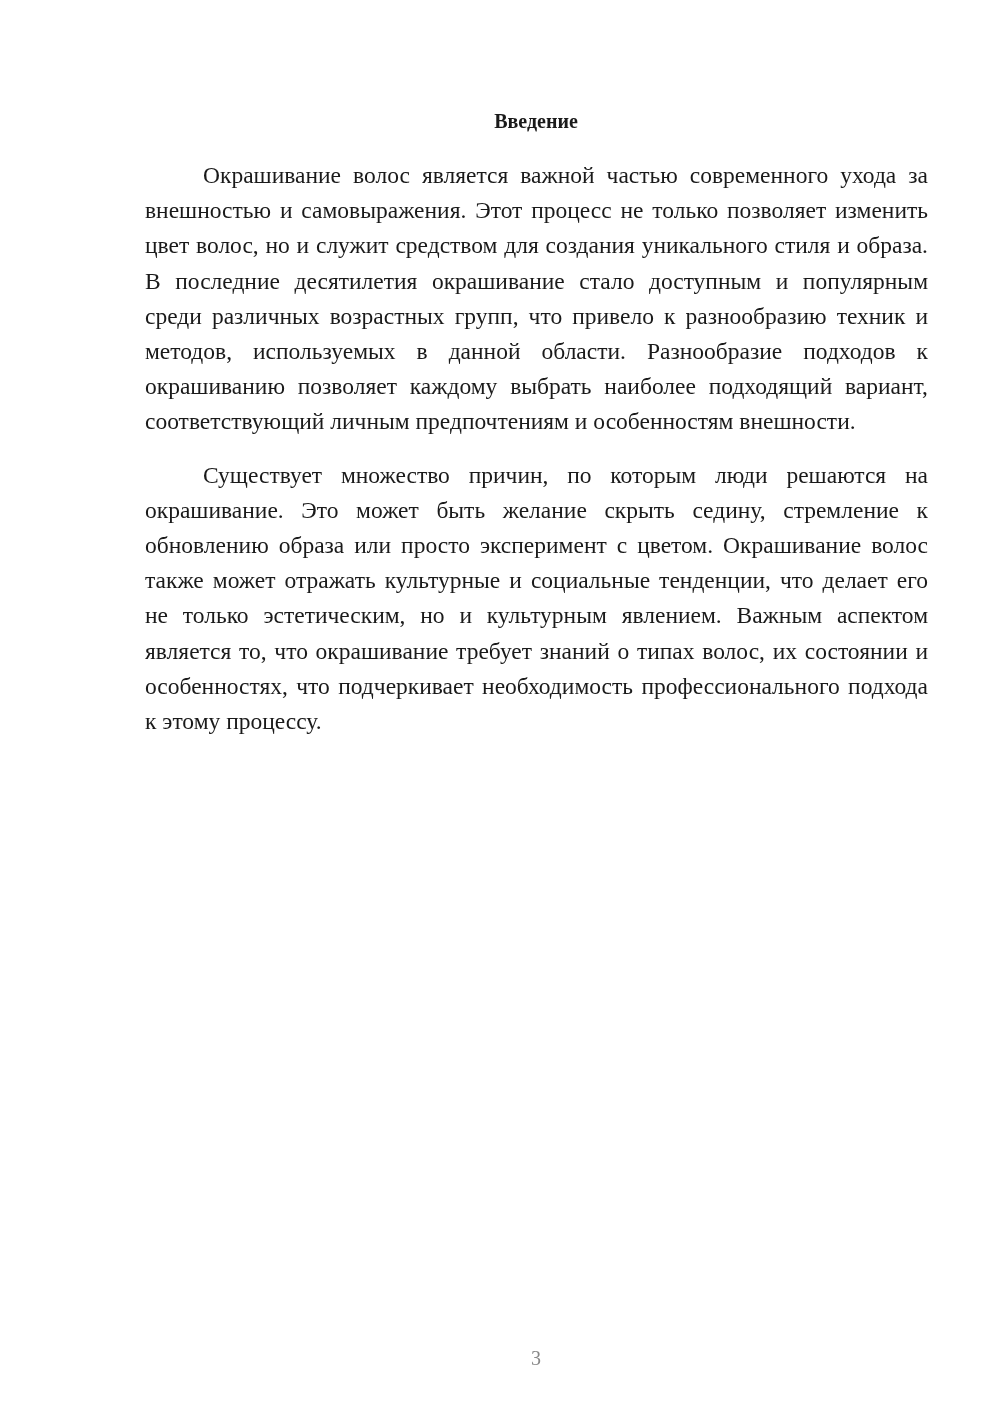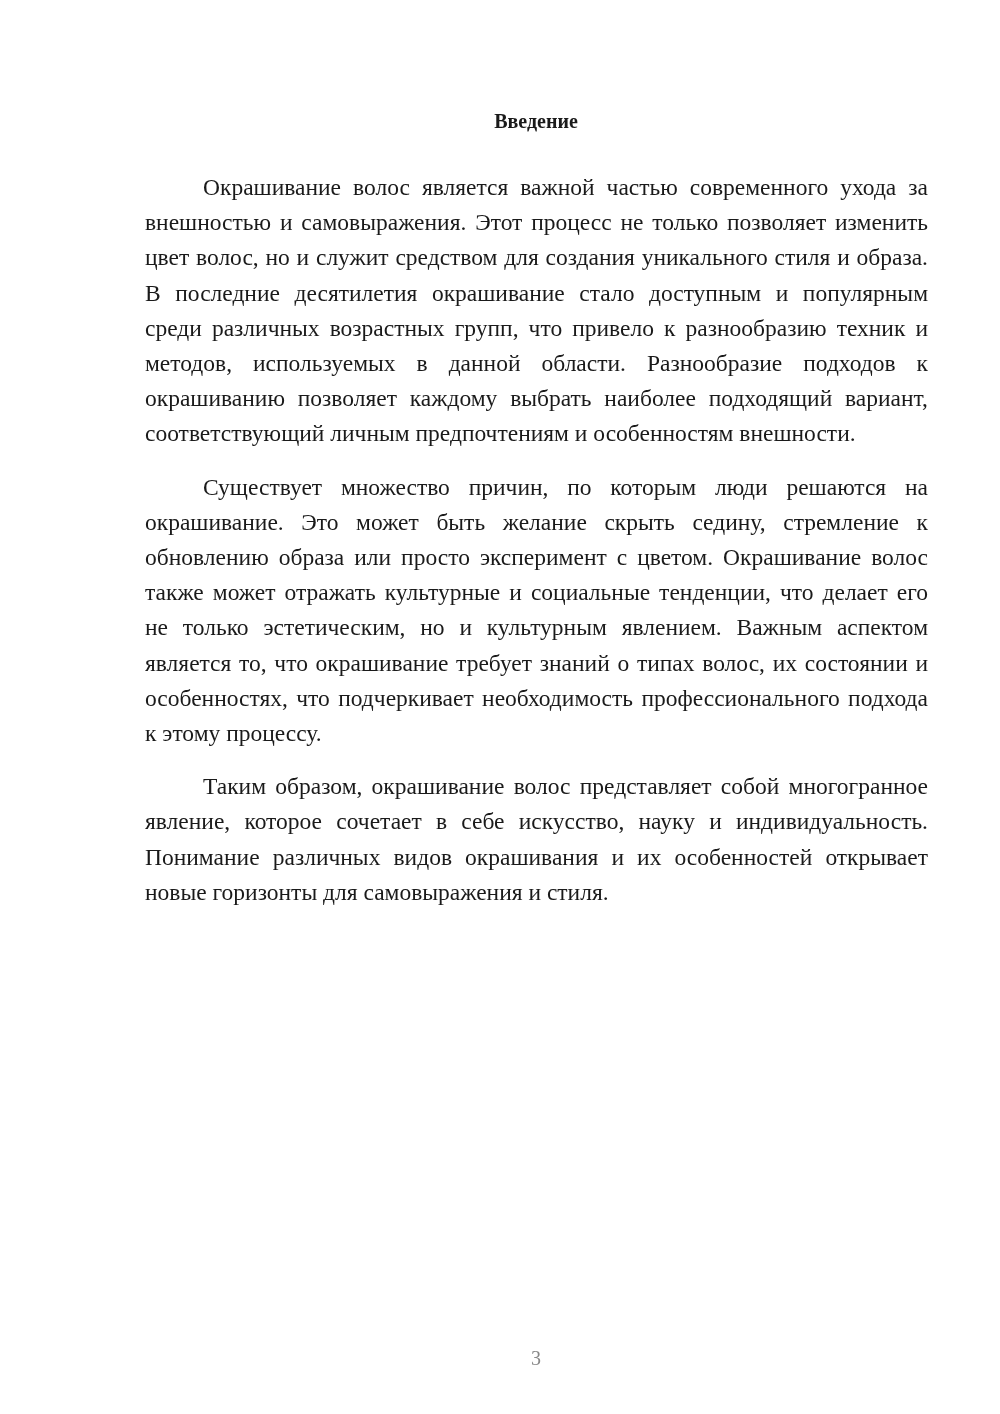--- a/index.html
+++ b/index.html
@@ -12,34 +12,33 @@
   }
   .title {
     position: absolute; top: 98px; left: 0; width: 1072px;
     text-align: center; font-weight: bold; font-size: 20px; letter-spacing: 0px;
   }
   .body-text {
     position: absolute; left: 145px; width: 783px; top: 142px;
     font-size: 23.5px; line-height: 35.2px;
   }
   .para {
-    margin: 16px 0 18px 0;
+    margin: 4px 0 18px 0;
     text-align: justify;
     text-indent: 58px;
     hyphens: none;
   }
   .page-number {
     position: absolute; top: 1335px; left: 0; width: 1072px; text-align: center;
     font-size: 20px; color: #888;
   }
 </style>
 </head>
 <body>
 
 <div class="page">
   <div class="title">Введение</div>
   <div class="body-text">
     <p class="para">Окрашивание волос является важной частью современного ухода за внешностью и самовыражения. Этот процесс не только позволяет изменить цвет волос, но и служит средством для создания уникального стиля и образа. В последние десятилетия окрашивание стало доступным и популярным среди различных возрастных групп, что привело к разнообразию техник и методов, используемых в данной области. Разнообразие подходов к окрашиванию позволяет каждому выбрать наиболее подходящий вариант, соответствующий личным предпочтениям и особенностям внешности.</p>
     <p class="para">Существует множество причин, по которым люди решаются на окрашивание. Это может быть желание скрыть седину, стремление к обновлению образа или просто эксперимент с цветом. Окрашивание волос также может отражать культурные и социальные тенденции, что делает его не только эстетическим, но и культурным явлением. Важным аспектом является то, что окрашивание требует знаний о типах волос, их состоянии и особенностях, что подчеркивает необходимость профессионального подхода к этому процессу.</p>
-    <p class="para">Таким образом, окрашивание волос представляет собой многогранное явление, которое сочетает в себе искусство, науку и индивидуальность. Понимание различных видов окрашивания и их особенностей открывает новые горизонты для самовыражения и стиля.</p>
   </div>
   <div class="page-number">3</div>
 </div>
 
 </body></html>

